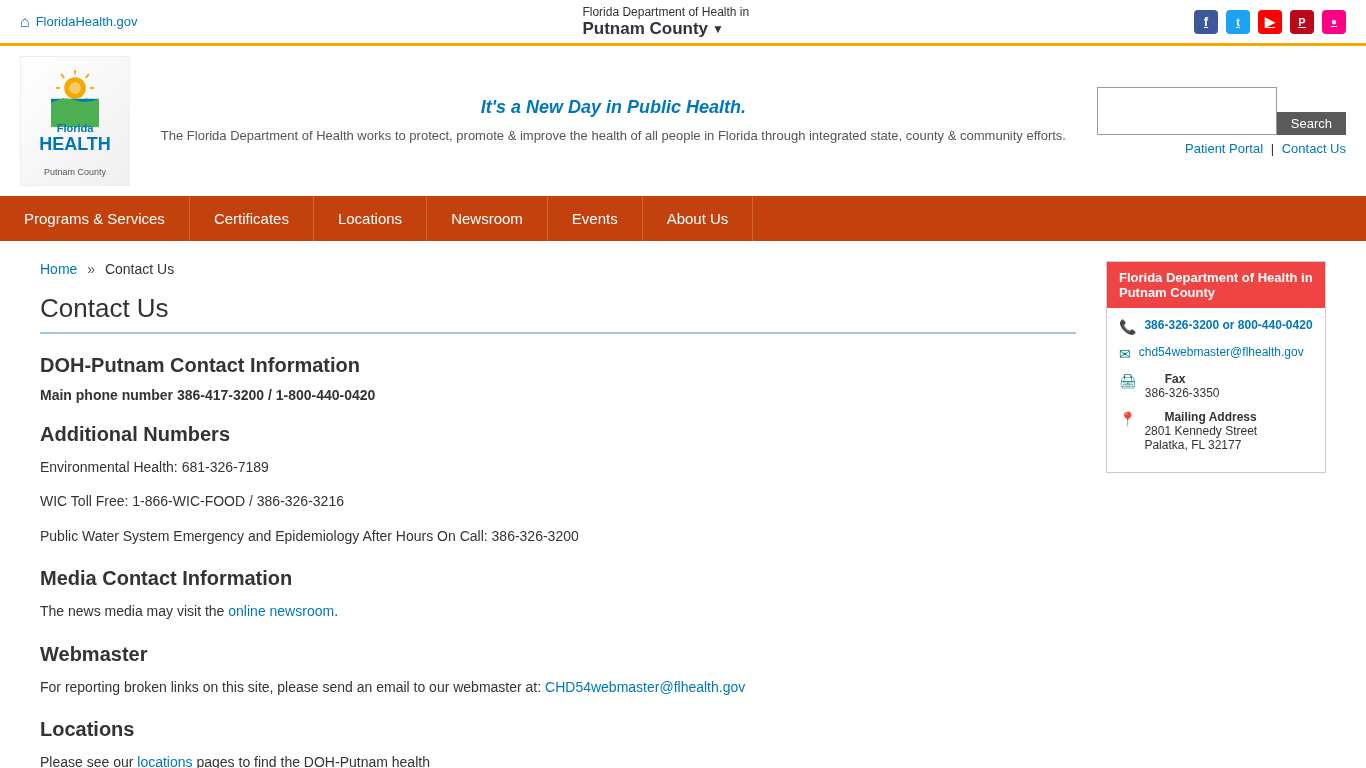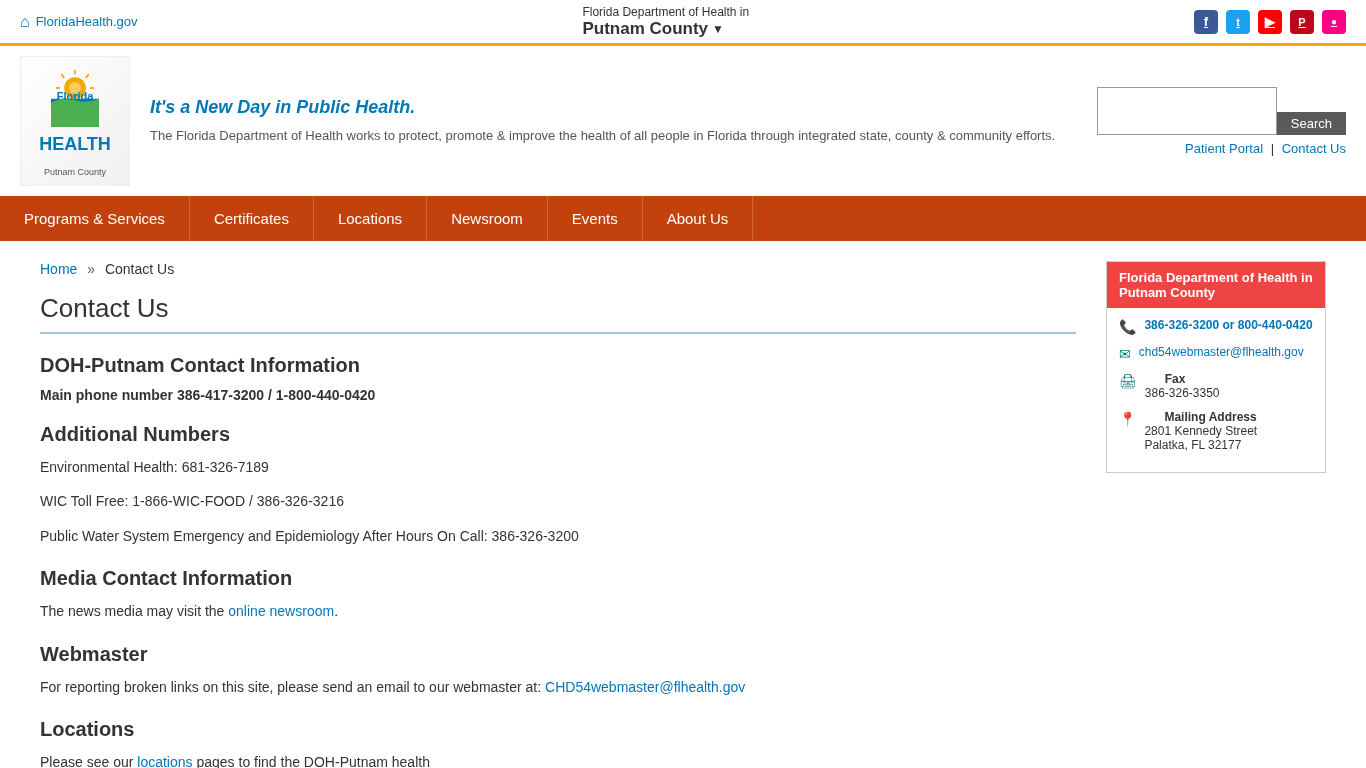--- a/index.html
+++ b/index.html
@@ -44,21 +44,21 @@
       border: 1px solid #eee;
     }
     .logo-sun {
       position: absolute;
       top: 10px;
       left: 50%;
       transform: translateX(-50%);
       width: 60px;
       height: 60px;
     }
-    #tagline-area { flex: 1; }
+    #tagline-area { flex: 1; text-align: center; }
     #tagline { font-style: italic; font-size: 18px; color: #0077b6; font-weight: bold; margin-bottom: 8px; }
     #tagline-desc { font-size: 13px; color: #555; line-height: 1.5; }
     #search-area { display: flex; flex-direction: column; align-items: flex-end; gap: 6px; }
     #search-form { display: flex; gap: 0; }
     #search-input { border: 1px solid #999; padding: 4px 8px; width: 180px; font-size: 13px; }
     #search-button { background: #5a5a5a; color: #fff; border: none; padding: 4px 12px; font-size: 13px; cursor: pointer; margin-top: 25px; }
     #header-links { font-size: 13px; color: #0077b6; }
     #header-links a { color: #0077b6; text-decoration: none; }
     #header-links span { color: #333; margin: 0 4px; }
 
@@ -152,21 +152,21 @@
         <line x1="18" y1="35" x2="25" y2="35" stroke="#f5a800" stroke-width="3"></line>
         <line x1="27" y1="58" x2="32" y2="52" stroke="#f5a800" stroke-width="3"></line>
 
         <rect x="10" y="53" width="80" height="47" fill="#0077b6"></rect>
         <path d="M10 60 Q30 48 50 55 Q70 62 90 53 L90 100 L10 100 Z" fill="#4caf50"></path>
 
         <circle cx="50" cy="35" r="10" fill="#fff" opacity="0.4"></circle>
       </svg>
       <div style="position:absolute; bottom:30px; left:50%; transform:translateX(-50%); text-align:center; white-space:nowrap;">
         <div style="color:#0077b6; font-size:11px; font-weight:bold;">Florida</div>
-        <div style="color:#0077b6; font-size:18px; font-weight:900;margin-top:32px;">HEALTH</div>
+        <div style="color:#0077b6; font-size:18px; font-weight:900;">HEALTH</div>
       </div>
       <div style="position:absolute; bottom:8px; left:50%; transform:translateX(-50%); text-align:center; white-space:nowrap;">
         <div style="color:#555; font-size:9px;">Putnam County</div>
       </div>
     </div>
   </div>
 
   <div id="tagline-area">
     <div id="tagline">It's a New Day in Public Health.</div>
     <div id="tagline-desc">The Florida Department of Health works to protect, promote &amp; improve the health of all people in Florida through integrated state, county &amp; community efforts.</div>

